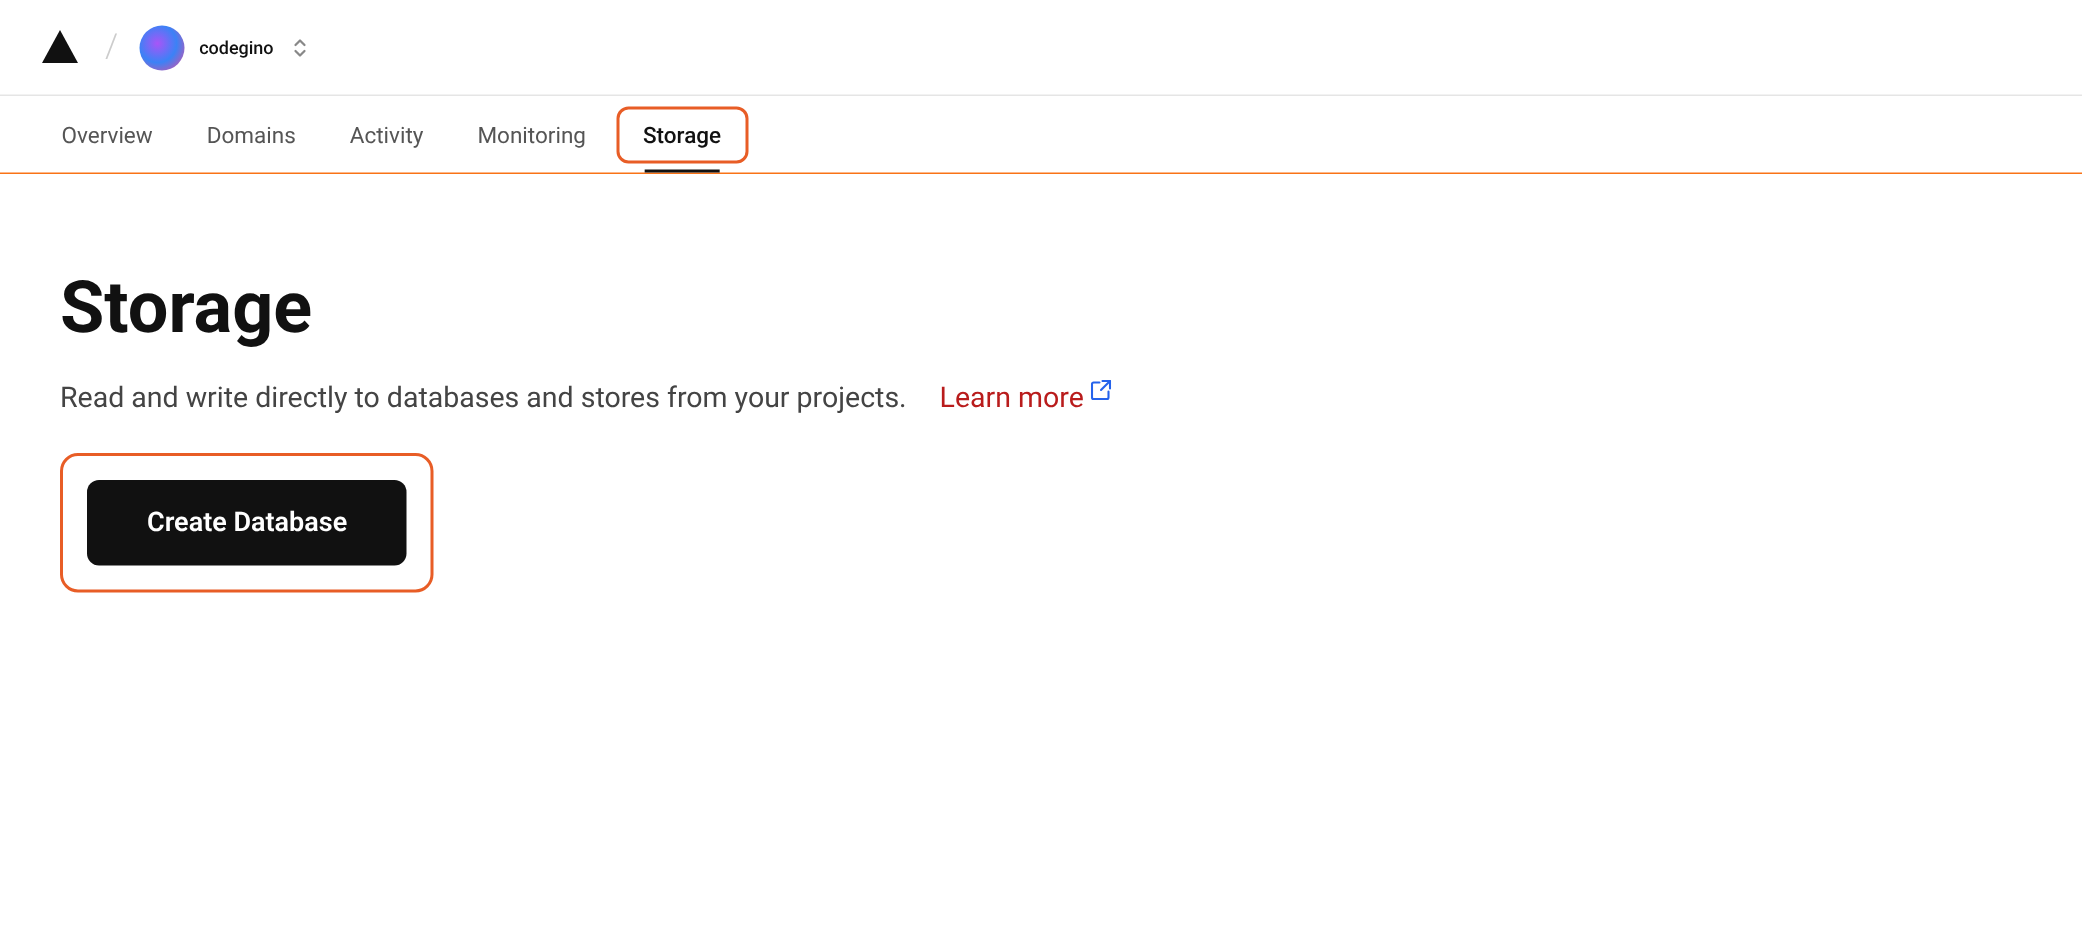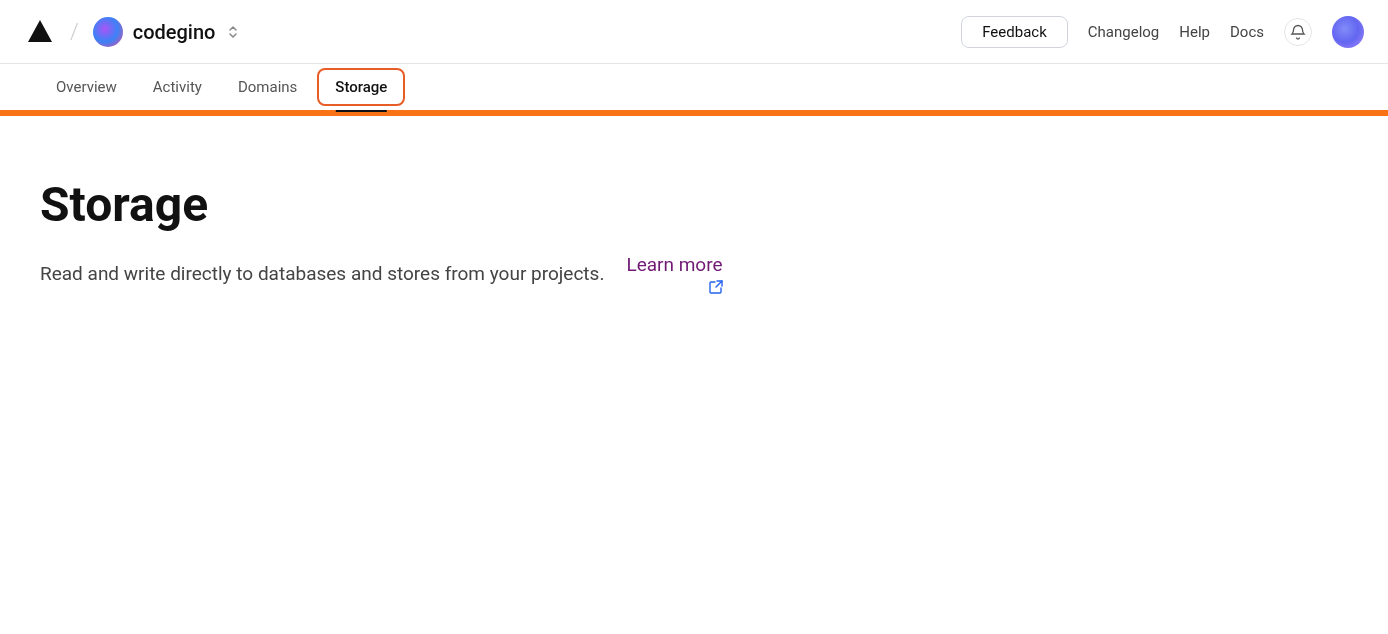--- a/index.html
+++ b/index.html
@@ -54,21 +54,21 @@
     }
 
     .project-avatar {
       width: 30px;
       height: 30px;
       border-radius: 50%;
       background: radial-gradient(circle at 40% 40%, #a855f7, #3b82f6, #ec4899);
     }
 
     .project-name {
-      font-size: 20px;
+      font-size: 12px;
       font-weight: 500;
       color: #111111;
     }
 
     .chevron-icon {
       display: flex;
       align-items: center;
       color: #888888;
       cursor: pointer;
     }
@@ -117,23 +117,23 @@
       height: 32px;
       border-radius: 50%;
       background: radial-gradient(circle at 40% 40%, #818cf8, #6366f1, #a78bfa);
       cursor: pointer;
     }
 
     
     .sub-navbar {
       display: flex;
       align-items: center;
-      padding: 0 40px;
+      padding: 0 25px;
       height: 52px;
-      border-bottom: 6px solid #f97316;
+      border-bottom: 1px solid #f97316;
       gap: 4px;
     }
 
     .sub-nav-item {
       padding: 0 16px;
       height: 52px;
       display: flex;
       align-items: center;
       font-size: 15px;
       color: #555555;
@@ -177,27 +177,26 @@
     .page-description {
       font-size: 19px;
       color: #444444;
       margin-bottom: 26px;
       display: flex;
       align-items: center;
       gap: 22px;
     }
 
     .learn-more-link {
-      color: #701a75;
+      color: #b91c1c;
       text-decoration: none;
       cursor: pointer;
       display: flex;
-      align-items: flex-end;
+      align-items: flex-start;
       gap: 4px;
-      flex-direction: column;
     }
 
     .create-db-wrapper {
       border: 2.5px solid #e85d26;
       border-radius: 12px;
       padding: 16px;
       display: inline-block;
     }
 
     .create-db-btn {
@@ -232,49 +231,40 @@
     <div class="chevron-icon">
       <svg width="16" height="16" viewBox="0 0 16 16" fill="none">
         <path d="M5 6l3-3 3 3" stroke="#888" stroke-width="1.5" stroke-linecap="round" stroke-linejoin="round"></path>
         <path d="M5 10l3 3 3-3" stroke="#888" stroke-width="1.5" stroke-linecap="round" stroke-linejoin="round"></path>
       </svg>
     </div>
   </div>
 
   <div class="nav-spacer"></div>
 
-  <div class="nav-actions">
-    <button class="feedback-btn">Feedback</button>
-    <a class="nav-link">Changelog</a>
-    <a class="nav-link">Help</a>
-    <a class="nav-link">Docs</a>
-    <div class="bell-icon">
-      <svg width="16" height="16" viewBox="0 0 16 16" fill="none">
-        <path d="M8 1.5a4.5 4.5 0 0 0-4.5 4.5c0 2-.5 3-1.5 4h12c-1-1-1.5-2-1.5-4A4.5 4.5 0 0 0 8 1.5z" stroke="#555" stroke-width="1.3"></path>
-        <path d="M6.5 13.5a1.5 1.5 0 0 0 3 0" stroke="#555" stroke-width="1.3"></path>
-      </svg>
-    </div>
-    <div class="user-avatar"></div>
-  </div>
 </nav>
 
 <nav class="sub-navbar">
   <a class="sub-nav-item">Overview</a>
+  <a class="sub-nav-item">Domains</a>
   <a class="sub-nav-item">Activity</a>
-  <a class="sub-nav-item">Domains</a>
+  <a class="sub-nav-item">Monitoring</a>
   <a class="sub-nav-item active">Storage</a>
 </nav>
 
 <main class="main-content">
   <h1 class="page-title">Storage</h1>
   <p class="page-description">
     <span>Read and write directly to databases and stores from your projects.</span>
     <a class="learn-more-link">
       <span>Learn more</span>
       <svg width="14" height="14" viewBox="0 0 14 14" fill="none">
         <path d="M6 2H2a1 1 0 0 0-1 1v9a1 1 0 0 0 1 1h9a1 1 0 0 0 1-1V8" stroke="#2563eb" stroke-width="1.4" stroke-linecap="round"></path>
         <path d="M8 1h5v5" stroke="#2563eb" stroke-width="1.4" stroke-linecap="round" stroke-linejoin="round"></path>
         <path d="M13 1L7 7" stroke="#2563eb" stroke-width="1.4" stroke-linecap="round"></path>
       </svg>
     </a>
   </p>
 
+  <div class="create-db-wrapper">
+    <button class="create-db-btn">Create Database</button>
+  </div>
 </main>
 
 </body></html>

